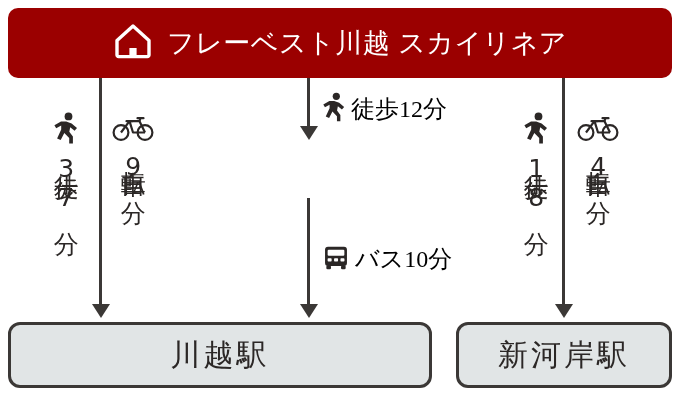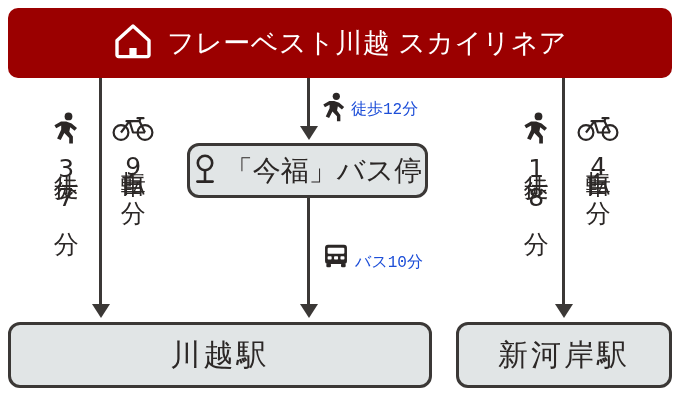--- a/index.html
+++ b/index.html
@@ -80,23 +80,23 @@
 
   
   .hlabel {
     position: absolute;
     display: flex;
     align-items: center;
     gap: 5px;
     white-space: nowrap;
   }
   .hlabel .htext {
-    font-size: 16px;
-    color: #1d4ed8;
-    font-family: Liberation Mono, monospace;
+    font-size: 24px;
+    color: #000000;
+    font-family: Liberation Serif, serif;
   }
 
   
   .node-box {
     position: absolute;
     box-sizing: border-box;
     background: #e1e5e6;
     border: 3px solid #3b3836;
     border-radius: 12px;
     display: flex;
@@ -210,30 +210,20 @@
         <path d="M9 20.5 L17.5 9.2 L27.5 9.2 L33 20.5" fill="none" stroke="#2b2726" stroke-width="2.2" stroke-linejoin="round"></path>
         <path d="M17.5 9.2 L21 20.5 L33 20.5" fill="none" stroke="#2b2726" stroke-width="2.2" stroke-linejoin="round"></path>
         <path d="M25.5 6.2 L31.5 6.2" stroke="#2b2726" stroke-width="2.2" stroke-linecap="round"></path>
         <path d="M28.3 6.2 L27.5 9.2" stroke="#2b2726" stroke-width="2.2"></path>
         <path d="M14.5 9.2 L20.2 9.2" stroke="#2b2726" stroke-width="2.2" stroke-linecap="round"></path>
       </svg>
     </span>
     <span class="vtext">自転車4分</span>
   </div>
 
-  <div class="node-box" style="left:187px; top:143px; width:241px; height:55px;">
-    <span>
-      <svg width="24" height="32" viewBox="0 0 24 32" aria-hidden="true">
-        <circle cx="12" cy="10" r="7.2" fill="none" stroke="#2b2726" stroke-width="2.6"></circle>
-        <path d="M12 17.2 L12 28.4" stroke="#2b2726" stroke-width="2.6"></path>
-        <path d="M4.4 28.6 L19.6 28.6" stroke="#2b2726" stroke-width="2.6" stroke-linecap="round"></path>
-      </svg>
-    </span>
-    <span class="node-label">「今福」バス停</span>
-  </div>
 
   <div class="node-box" style="left:456px; top:322px; width:216px; height:66px;">
     <span class="node-label station-label">新河岸駅</span>
   </div>
 
   <div class="node-box" style="left:8px; top:322px; width:424px; height:66px;">
     <span class="node-label station-label">川越駅</span>
   </div>
 
 </div>

